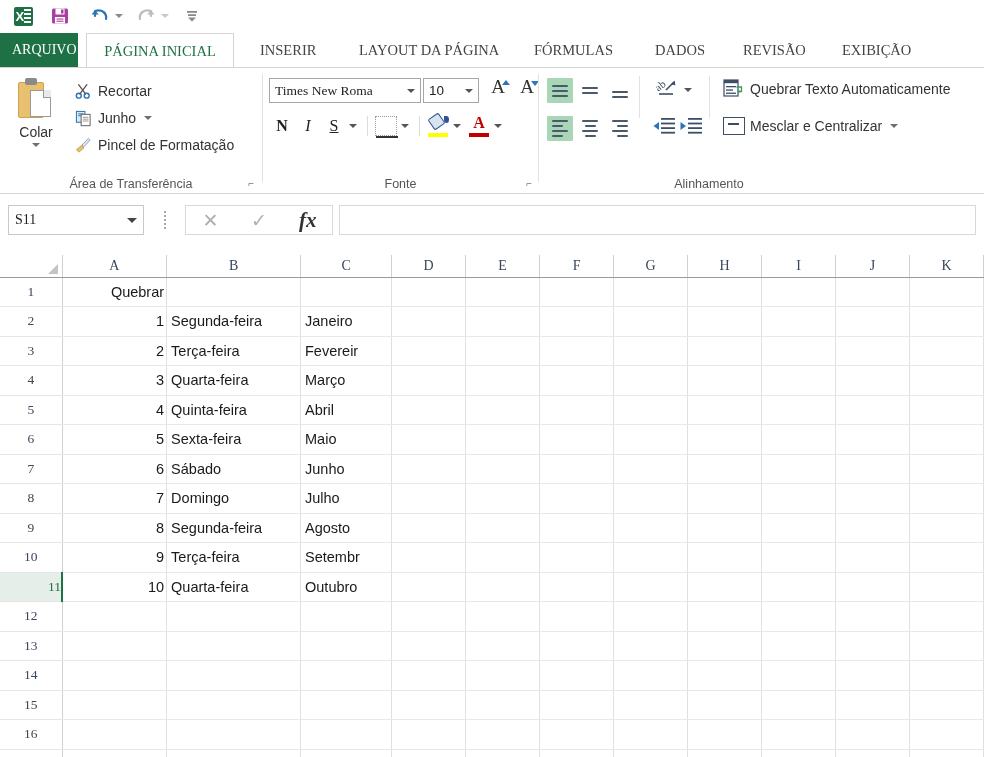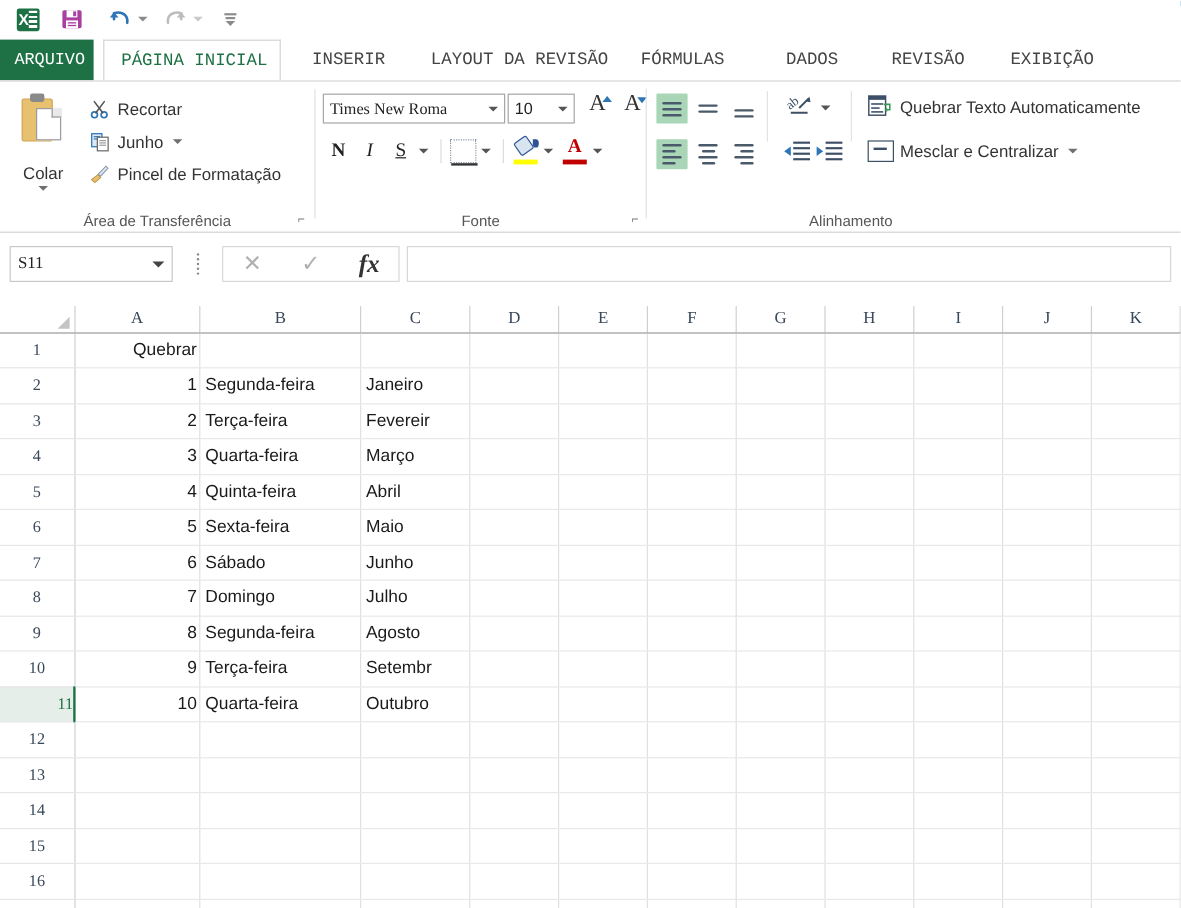--- a/index.html
+++ b/index.html
@@ -41,21 +41,21 @@
   .redo-ico { left:134px; width:24px; }
   .redo-arrow-drop { left:158px; width:14px; }
   .qat-more { left:182px; width:20px; }
   .mini-caret { width:0;height:0;border-left:4px solid transparent;border-right:4px solid transparent;border-top:4px solid #8a8a8a; }
 
   
   .tabbar { position:absolute; left:0; top:33px; width:984px; height:34px; background:#fff; }
   .tab {
     position:absolute; top:0; height:34px; line-height:34px;
     font-size:14.5px; color:#444; padding:0 14px; white-space:nowrap;
-    font-family:Liberation Mono, monospace; cursor:default;
+    font-family:Liberation Serif, serif; cursor:default;
   }
   .tab.file { left:0; background:#1e7145; color:#fff; font-size:14px; padding:0 12px; }
   .tab.active { background:#fff; color:#1e7145; border:1px solid #d4d4d4; border-bottom:none; }
 
   .ribbon {
     position:absolute; left:0; top:67px; width:984px; height:127px;
     background:#fff; border-top:1px solid #d4d4d4; border-bottom:1px solid #d4d4d4;
   }
   .grp { position:absolute; top:0; height:126px; }
   .grp-label {
@@ -66,21 +66,21 @@
   .dlg-launch { position:absolute; bottom:5px; font-size:10px; color:#7a7a7a; }
 
   
   .grp-clip { left:0; width:262px; }
   .paste-btn { position:absolute; left:10px; top:8px; width:52px; height:96px; text-align:center; }
   .clipboard-shape { position:relative; width:36px; height:44px; margin:2px auto 0; }
   .cb-body2 { position:absolute; left:0; top:4px; width:26px; height:36px; background:#e8c170; border:1px solid #cfa44f; border-radius:2px; }
   .cb-clip { position:absolute; left:7px; top:0; width:12px; height:7px; background:#8a8a8a; border-radius:2px; }
   .cb-page { position:absolute; left:12px; top:12px; width:21px; height:27px; background:#fff; border:1px solid #9a9a9a; }
   .cb-page::after{content:"";position:absolute;right:-1px;top:-1px;width:7px;height:7px;background:#e9e9e9;border-left:1px solid #9a9a9a;border-bottom:1px solid #9a9a9a;}
-  .paste-label { font-size:14px; color:#333; margin-top:14px; }
+  .paste-label { font-size:14px; color:#333; margin-top:2px; }
   .paste-caret { margin:3px auto 0; width:0;height:0;border-left:4px solid transparent;border-right:4px solid transparent;border-top:4px solid #6f6f6f; }
 
   .clip-cmd { position:absolute; left:72px; height:26px; display:flex; align-items:center; font-size:14px; color:#333; white-space:nowrap;}
   .clip-cmd .ic { width:22px; display:inline-flex; justify-content:center; align-items:center; margin-right:4px;}
   .cmd-caret { margin-left:8px; width:0;height:0;border-left:4px solid transparent;border-right:4px solid transparent;border-top:4px solid #6f6f6f; }
 
   
   .grp-font { left:263px; width:275px; }
   .fontbox {
     position:absolute; left:6px; top:10px; width:152px; height:25px;
@@ -213,21 +213,21 @@
         <rect x="4" y="5.2" width="8" height="1.8" fill="#8a8a8a"></rect>
         <path d="M4 8.6 L12 8.6 L8 12.6 Z" fill="#8a8a8a"></path>
       </svg>
     </div>
   </div>
 
   <div class="tabbar">
     <div class="tab file" style="left:0px;width:78px;text-align:center">ARQUIVO</div>
     <div class="tab active" style="left:86px;width:148px;text-align:center">PÁGINA INICIAL</div>
     <div class="tab" style="left:246px">INSERIR</div>
-    <div class="tab" style="left:345px">LAYOUT DA REVISÃO</div>
+    <div class="tab" style="left:345px">LAYOUT DA PÁGINA</div>
     <div class="tab" style="left:520px">FÓRMULAS</div>
     <div class="tab" style="left:641px">DADOS</div>
     <div class="tab" style="left:729px">REVISÃO</div>
     <div class="tab" style="left:828px">EXIBIÇÃO</div>
   </div>
 
   <div class="ribbon">
 
     <div class="grp grp-clip">
       <div class="paste-btn">

